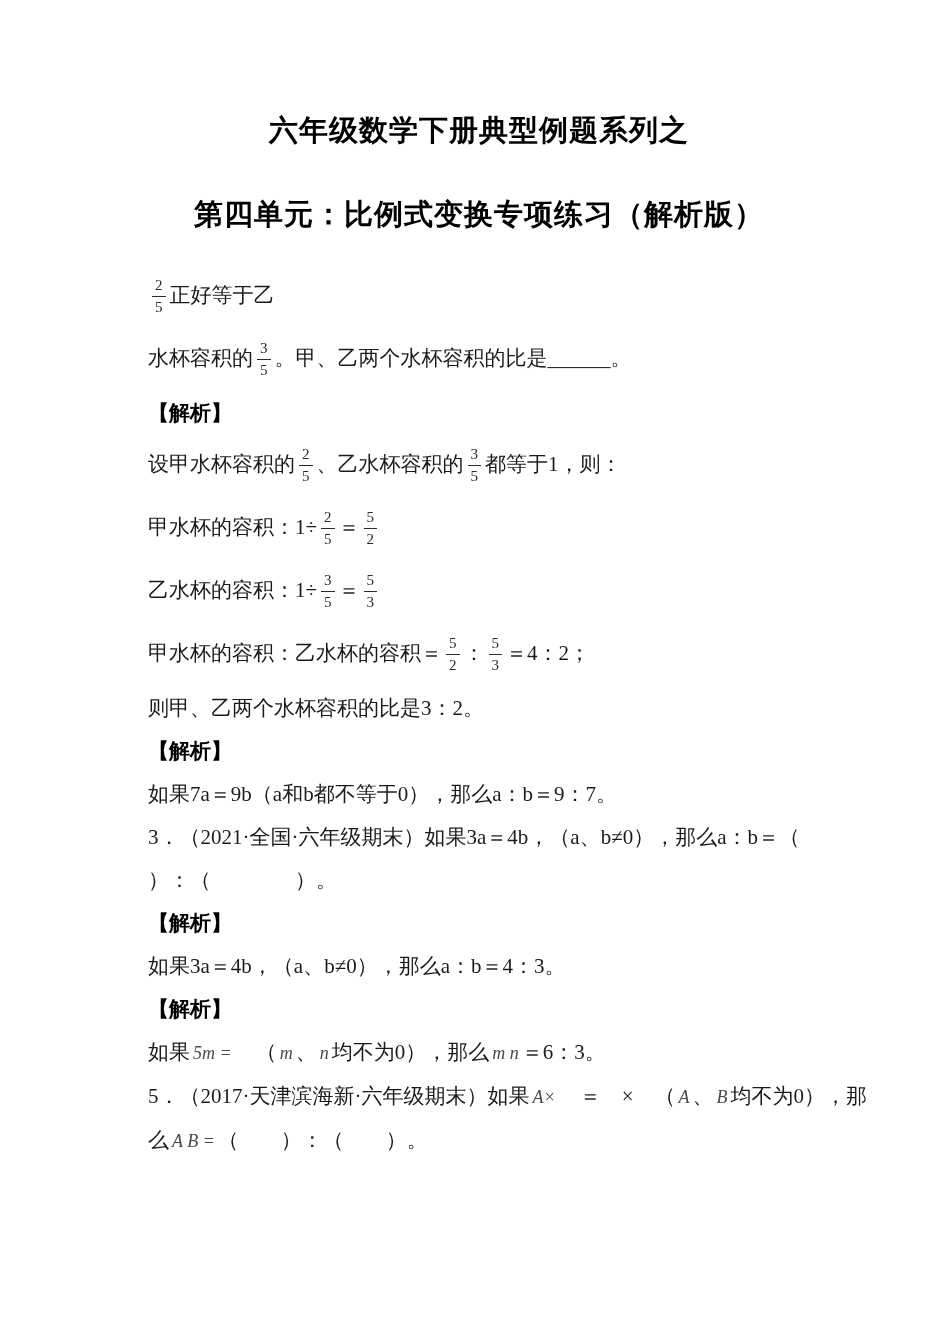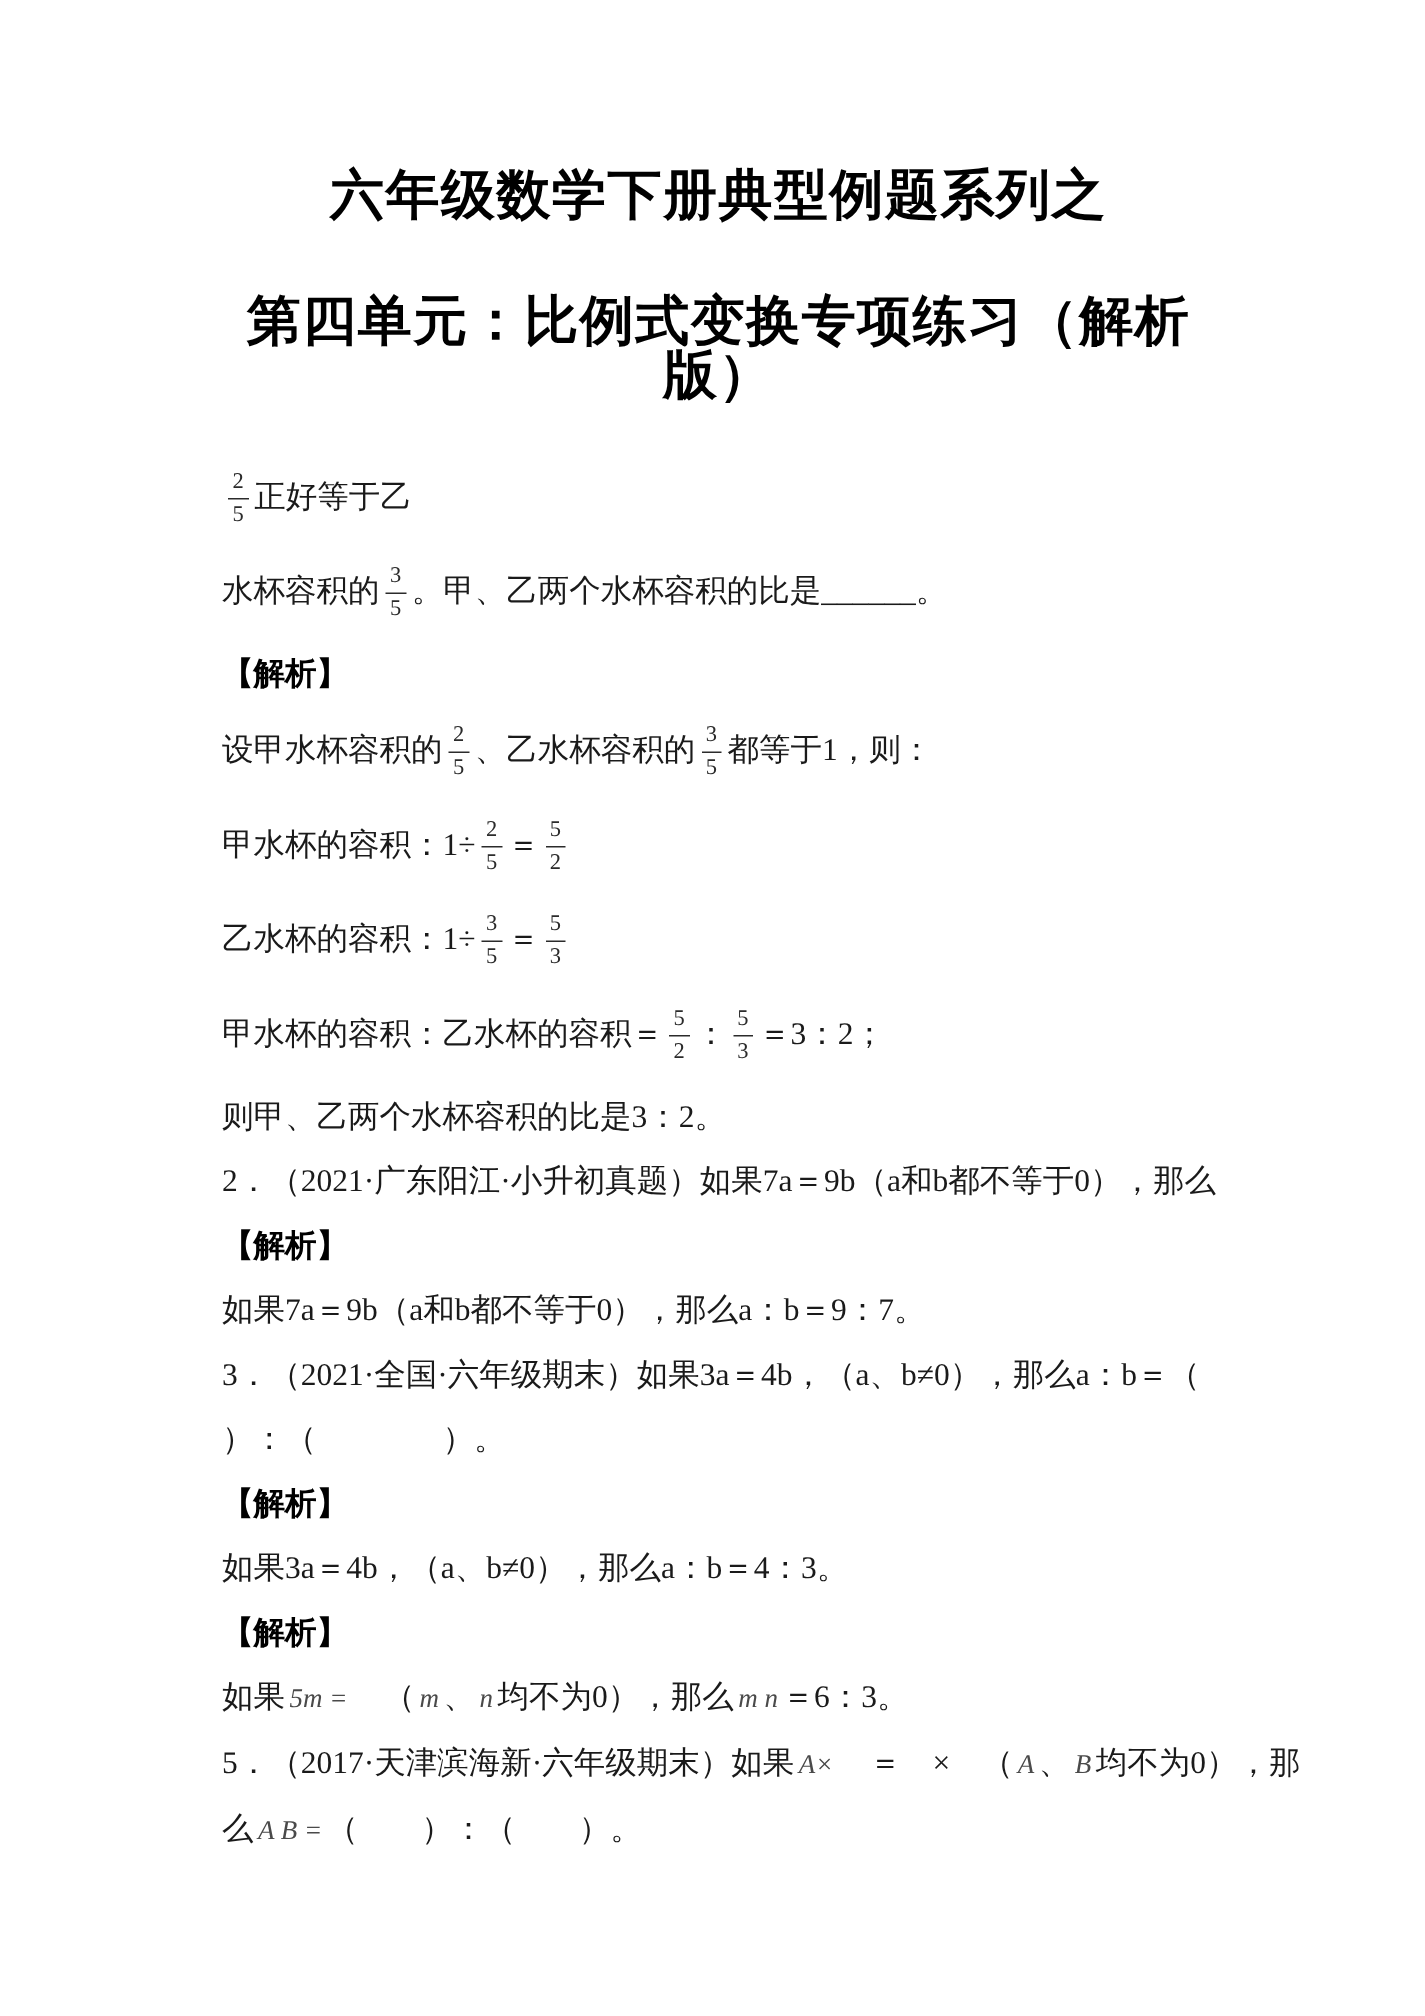--- a/index.html
+++ b/index.html
@@ -11,21 +11,21 @@
   .page {
     box-sizing: border-box;
     width: 950px; height: 1344px;
     padding: 112px 140px 0 148px;
     background: #ffffff;
     overflow: hidden;
   }
   .title {
     font-family: "Liberation Sans", "DejaVu Sans", sans-serif;
     font-weight: bold;
-    font-size: 36px;
+    font-size: 29px;
     line-height: 36px;
     text-align: center;
     letter-spacing: 1px;
     color: #000;
   }
   .title-1 { margin-bottom: 46px; }
   .title-2 { margin-bottom: 40px; margin-top: 48px; }
   .doc-body { }
   .line {
     font-size: 21px;
@@ -67,23 +67,22 @@
   <div class="title title-1">六年级数学下册典型例题系列之</div>
   <div class="title title-2">第四单元：比例式变换专项练习（解析版）</div>
 
   <div class="doc-body">
       <div class="line"><span class="frac"><span class="num">2</span><span class="den">5</span></span><span>正好等于乙</span></div>
       <div class="line"><span>水杯容积的</span><span class="frac"><span class="num">3</span><span class="den">5</span></span><span>。甲、乙两个水杯容积的比是______。</span></div>
       <div class="line bold"><span>【解析】</span></div>
       <div class="line"><span>设甲水杯容积的</span><span class="frac"><span class="num">2</span><span class="den">5</span></span><span>、乙水杯容积的</span><span class="frac"><span class="num">3</span><span class="den">5</span></span><span>都等于1，则：</span></div>
       <div class="line"><span>甲水杯的容积：1÷</span><span class="frac"><span class="num">2</span><span class="den">5</span></span><span>＝</span><span class="frac"><span class="num">5</span><span class="den">2</span></span></div>
       <div class="line"><span>乙水杯的容积：1÷</span><span class="frac"><span class="num">3</span><span class="den">5</span></span><span>＝</span><span class="frac"><span class="num">5</span><span class="den">3</span></span></div>
-      <div class="line"><span>甲水杯的容积：乙水杯的容积＝</span><span class="frac"><span class="num">5</span><span class="den">2</span></span><span>：</span><span class="frac"><span class="num">5</span><span class="den">3</span></span><span>＝3：2；</span></div>
+      <div class="line"><span>甲水杯的容积：乙水杯的容积＝</span><span class="frac"><span class="num">5</span><span class="den">2</span></span><span>：</span><span class="frac"><span class="num">5</span><span class="den">3</span></span><span>＝4：2；</span></div>
       <div class="line"><span>则甲、乙两个水杯容积的比是3：2。</span></div>
-      <div class="line"><span>2．（2021·广东阳江·小升初真题）如果7a＝9b（a和b都不等于0），那么</span></div>
       <div class="line bold"><span>【解析】</span></div>
       <div class="line"><span>如果7a＝9b（a和b都不等于0），那么a：b＝9：7。</span></div>
       <div class="line"><span>3．（2021·全国·六年级期末）如果3a＝4b，（a、b≠0），那么a：b＝（</span></div>
       <div class="line"><span>）：（　　　　）。</span></div>
       <div class="line bold"><span>【解析】</span></div>
       <div class="line"><span>如果3a＝4b，（a、b≠0），那么a：b＝4：3。</span></div>
       <div class="line bold"><span>【解析】</span></div>
       <div class="line"><span>如果</span><span class="math-it">5m =</span><span>　（</span><span class="math-it">m</span><span>、</span><span class="math-it">n</span><span>均不为0），那么</span><span class="math-it">m  n</span><span>＝6：3。</span></div>
       <div class="line"><span>5．（2017·天津滨海新·六年级期末）如果</span><span class="math-it">A×</span><span>　＝　×　（</span><span class="math-it">A</span><span>、</span><span class="math-it">B</span><span>均不为0），那</span></div>
       <div class="line"><span>么</span><span class="math-it">A  B =</span><span>（　　）：（　　）。</span></div>

